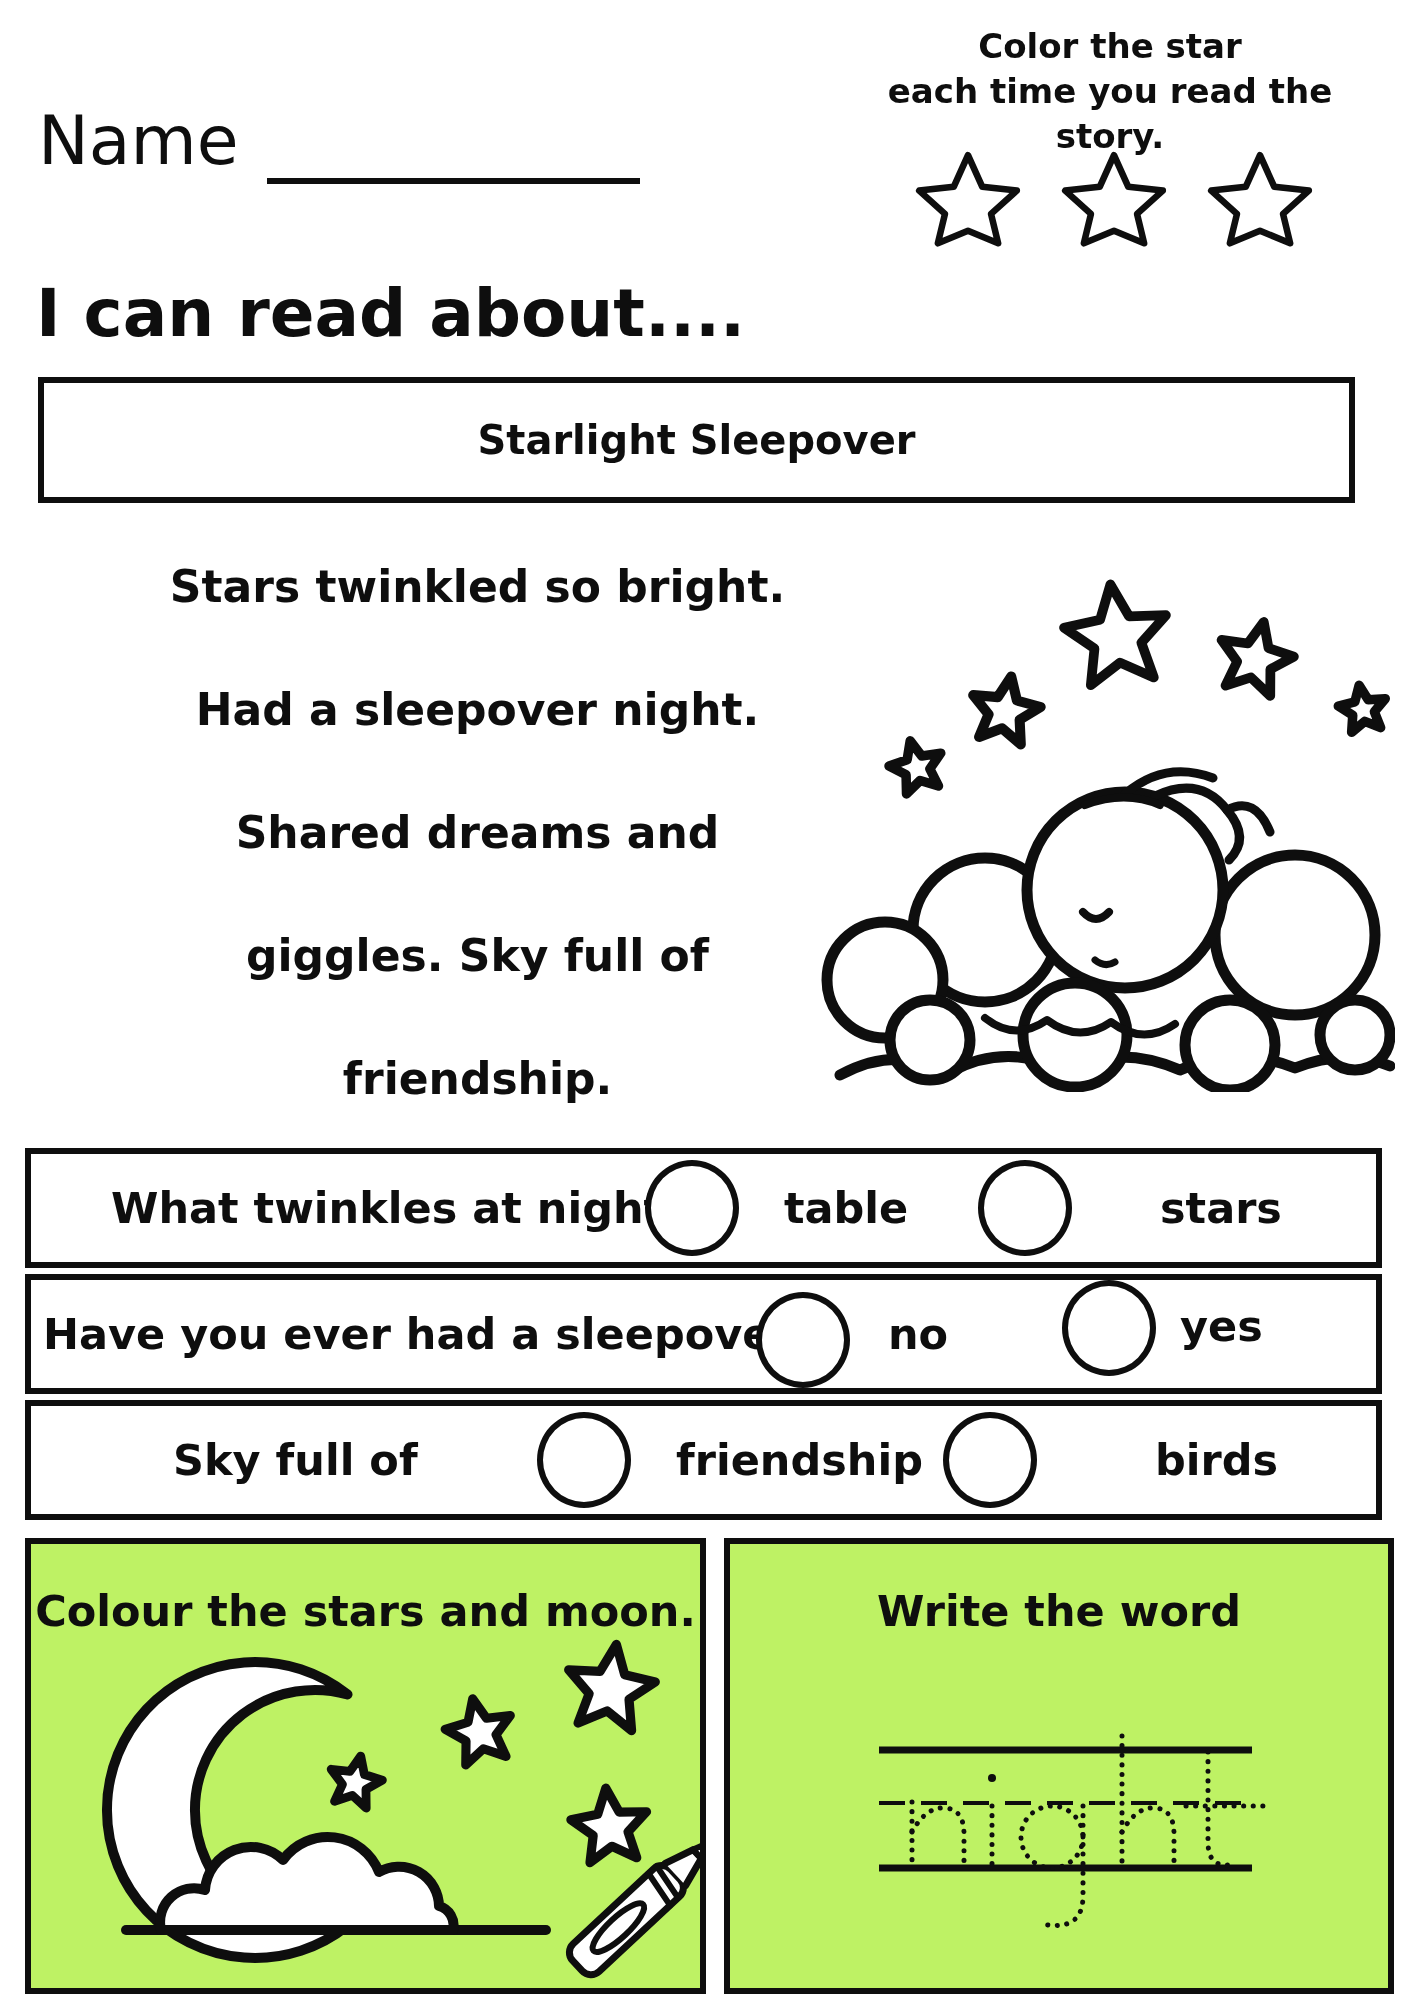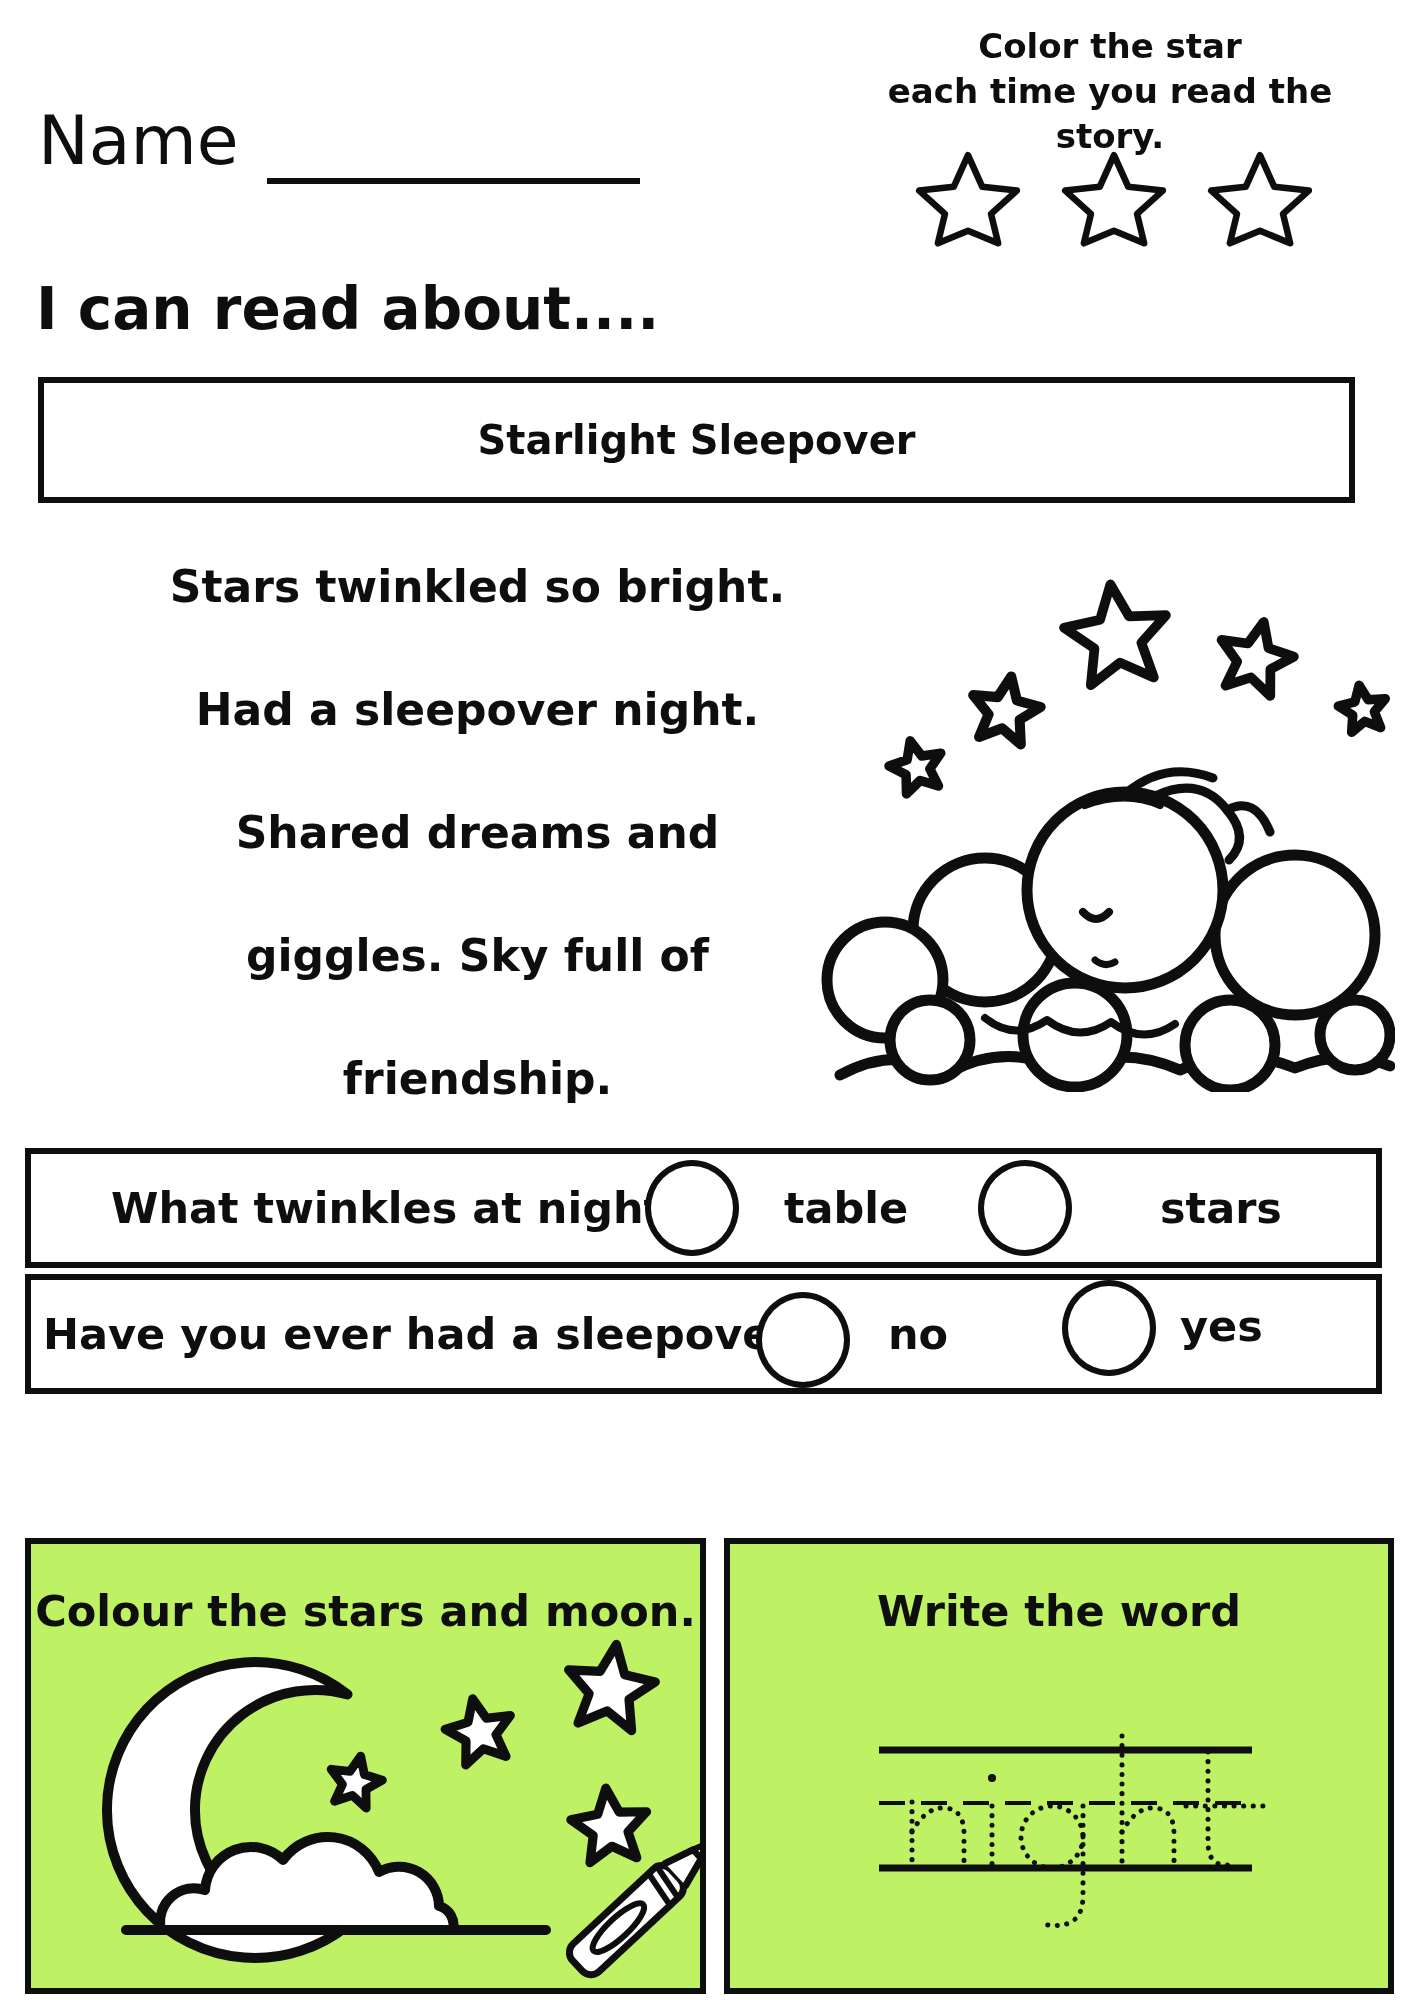--- a/index.html
+++ b/index.html
@@ -7,21 +7,21 @@
     position:relative;width:1414px;height:2000px;background:#ffffff;overflow:hidden;
     font-family:"DejaVu Sans",sans-serif;color:#0e0e0e;
   }
   .abs{position:absolute;}
   
   .name-label{left:38px;top:100px;font-size:68px;font-weight:normal;line-height:1.2;}
   .name-line{left:267px;top:130px;width:373px;height:48px;border-bottom:6px solid #0e0e0e;background:transparent;}
   .tracker{left:830px;top:24px;width:560px;text-align:center;font-size:34px;font-weight:bold;line-height:45px;}
   .tracker-stars{left:912px;top:146px;display:flex;gap:34px;}
   .tracker-stars svg{display:block;}
-  .intro{left:36px;top:278px;font-size:58px;font-weight:bold;line-height:1.1;}
+  .intro{left:36px;top:278px;font-size:66px;font-weight:bold;line-height:1.1;}
   .title-box{left:38px;top:377px;width:1305px;height:114px;border:6px solid #0e0e0e;background:#fff;
     display:flex;align-items:center;justify-content:center;}
   .title-box .t{font-size:40px;font-weight:bold;}
   .story{left:40px;top:525px;width:875px;text-align:center;font-size:44px;font-weight:bold;line-height:123px;white-space:nowrap;}
   
   .qrow{left:25px;width:1345px;height:108px;border:6px solid #0e0e0e;background:#fff;}
   .qrow .prompt,.qrow .opt{position:absolute;top:0;height:100%;display:flex;align-items:center;
     font-size:43px;font-weight:bold;white-space:nowrap;}
   .acircle{position:absolute;top:6px;width:82px;height:84px;border:6px solid #0e0e0e;border-radius:50%;background:#fff;}
   
@@ -114,20 +114,27 @@
   </div>
 
   <div class="abs qrow" style="top:1274px">
     <span class="prompt" style="left:12px">Have you ever had a sleepover?</span>
     <span class="acircle" style="left:725px;top:12px"></span>
     <span class="opt" style="left:857px">no</span>
     <span class="acircle" style="left:1031px;top:0px"></span>
     <span class="opt" style="left:1149px;transform:translateY(-8px)">yes</span>
   </div>
 
+  <div class="abs qrow" style="top:1400px">
+    <span class="prompt" style="left:142px">Sky full of</span>
+    <span class="acircle" style="left:506px"></span>
+    <span class="opt" style="left:645px">friendship</span>
+    <span class="acircle" style="left:912px"></span>
+    <span class="opt" style="left:1124px">birds</span>
+  </div>
 
   <div class="abs panel panel-left">
     <div class="panel-head">Colour the stars and moon.</div>
     <svg class="fill" width="669" height="444" viewBox="0 0 669 444">
       <g fill="#fff" stroke="#0e0e0e" stroke-linecap="round" stroke-linejoin="round">
         <path d="M316.5 150.5 A148 148 0 1 0 316.5 381.5 A120 120 0 1 1 316.5 150.5 Z" stroke-width="10"></path>
         <line x1="95" y1="386" x2="515" y2="386" stroke-width="10"></line>
         <path d="M130 386 A34 34 0 0 1 174 346 A46 46 0 0 1 252 316 A55 55 0 0 1 348 328 A40 40 0 0 1 408 362 A20 20 0 0 1 422 386 Z" stroke-width="10"></path>
         <use href="#star5" transform="translate(324,239) scale(0.55) rotate(12)" stroke-width="16"></use>
         <use href="#star5" transform="translate(449,189) scale(0.7)  rotate(-12)" stroke-width="13"></use>

